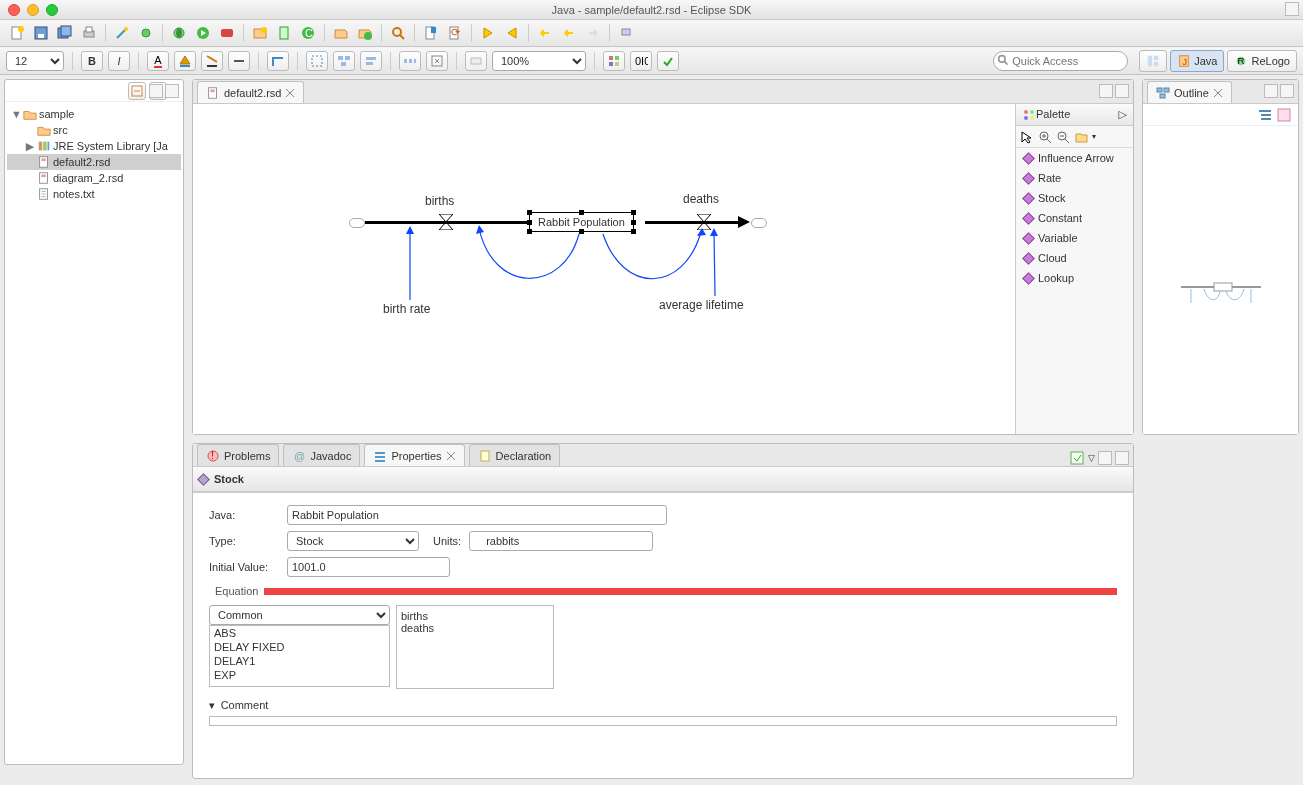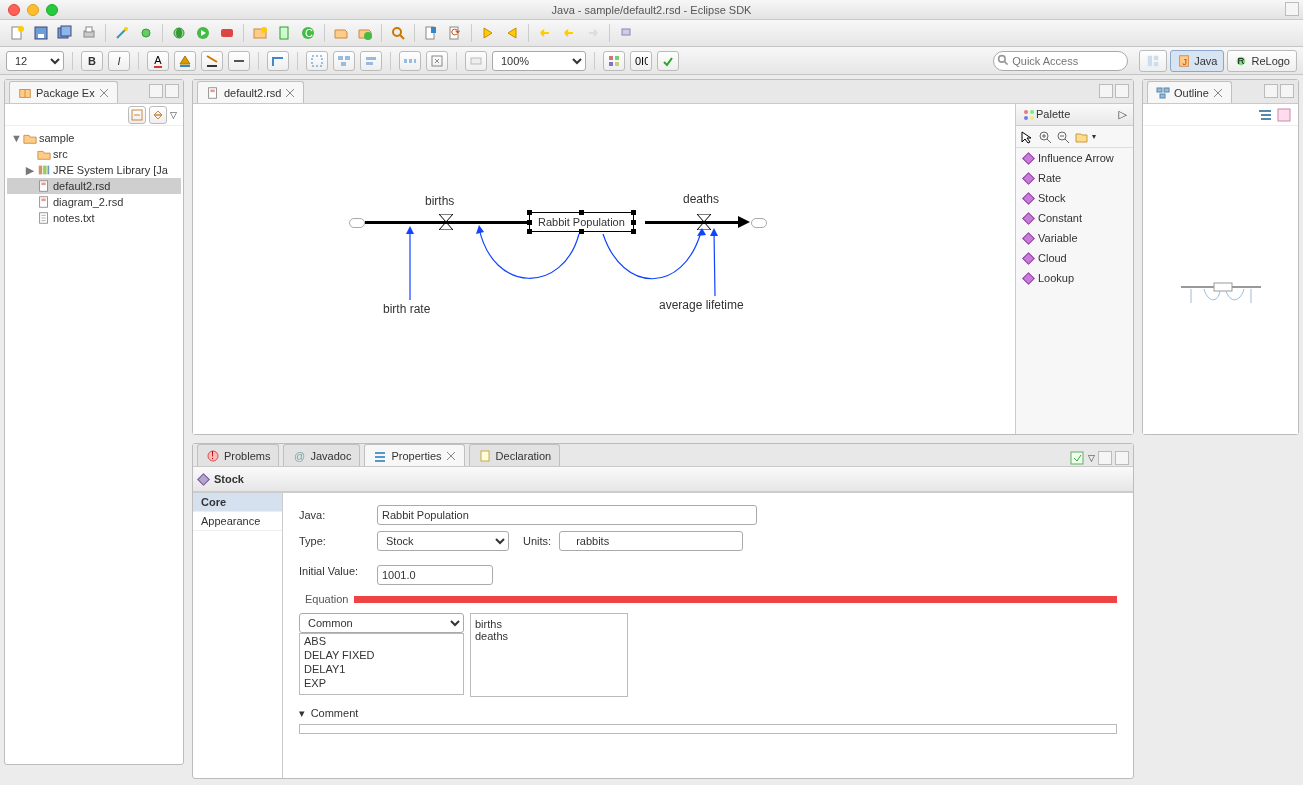--- a/index.html
+++ b/index.html
@@ -74,21 +74,21 @@
  .prop-side-item.sel{background:#d6e1f0;font-weight:bold;}
  .prop-main{flex:1;padding:12px 16px;overflow:auto;}
  .prow{display:flex;align-items:center;margin-bottom:6px;gap:8px;}
  .prow label{width:70px;}
  .prow input[type=text]{width:380px;}
  .prow select{width:132px;}
  .prow .units input{width:184px;padding-left:16px;}
  fieldset{border:none;border-top:7px solid #ef4444;padding-top:8px;margin-top:8px;}
  legend{padding:0 6px;color:#555;}
  .eqrow{display:flex;gap:6px;}
- .fnlist{width:165px;}
+ .fnlist{width:181px;}
  .fnlist select{width:100%;height:20px;}
  .fnitems{border:1px solid #bbb;height:62px;overflow:auto;background:#fff;}
  .fnitems div{padding:1px 4px;}
  .eqbox{flex:1;border:1px solid #bbb;background:#fff;padding:6px;font-size:14px;font-weight:bold;height:84px;}
  .varlist{width:158px;border:1px solid #bbb;background:#fff;padding:4px;height:84px;}
  .right-col{width:165px;height:calc(100% - 14px);}
  .outline{flex:1;}
  .out-body{flex:1;background:#fff;display:flex;justify-content:center;padding-top:30px;}
  .mini{width:90px;}
 </style>
@@ -372,32 +372,20 @@
         </svg>
         <span>ReLogo</span>
       </div>
  </div>
 </div>
 
 <div class="main">
 
  <div class="left-col">
   <div class="panel pkg">
-   <div class="panel-tabs">
-    <div class="tab">
-     <svg viewBox="0 0 16 16">
-              <rect x="2" y="4" width="12" height="9" fill="#fc8" stroke="#c84"></rect>
-              <line x1="8" y1="4" x2="8" y2="13" stroke="#c84"></line>
-            </svg>
-     <span>Package Ex</span>
-     <svg class="x" viewBox="0 0 10 10">
-              <path d="M1 1l8 8M9 1l-8 8" stroke="#888"></path>
-            </svg>
-    </div>
-   </div>
    <div class="panel-ctrl">
           <span></span>
           <span></span>
         </div>
    <div style="height:22px;display:flex;justify-content:flex-end;align-items:center;gap:3px;padding-right:6px;border-bottom:1px solid #eee;">
     <div class="small-btn" style="width:18px;height:18px;">
             <svg width="12" height="12">
               <rect x="1" y="1" width="10" height="10" fill="none" stroke="#c84"></rect>
               <line x1="3" y1="6" x2="9" y2="6" stroke="#c84"></line>
             </svg>
@@ -631,38 +619,34 @@
      <span style="width:14px;height:14px;border:1px solid #bbb;background:#f5f5f5;display:inline-block;"></span>
     </div>
    </div>
    <div style="border-bottom:1px solid #ccc;">
     <div class="prop-side-head">
      <div class="diamond" style="background:#aac;"></div>
      <span>Stock</span>
     </div>
    </div>
    <div class="props-body">
-    <div class="prop-side">
-     <div class="prop-side-item sel">Core</div>
-     <div class="prop-side-item">Appearance</div>
-    </div>
     <div class="prop-main">
      <div class="prow">
               <label>Java:</label>
               <input type="text" value="Rabbit Population" style="">
             </div>
      <div class="prow">
       <label>Type:</label>
       <select><option>Stock</option></select>
       <label style="width:auto;margin-left:6px;">Units:</label>
       <span class="units"><input type="text" value="rabbits" style=""></span>
      </div>
      <div class="prow">
               <label>Initial Value:</label>
-              <input type="text" style="width: 116px; margin-top: 8px;" value="1001.0">
+              <input type="text" style="width: 163px;" value="1001.0">
             </div>
      <fieldset>
       <legend>Equation</legend>
       <div class="eqrow">
        <div class="fnlist">
         <select><option>Common</option></select>
         <div class="fnitems">
          <div>ABS</div>
                     <div>DELAY FIXED</div>
                     <div>DELAY1</div>

